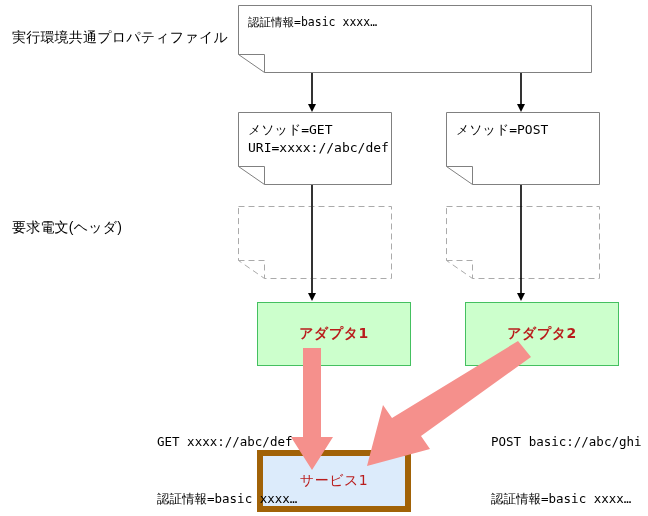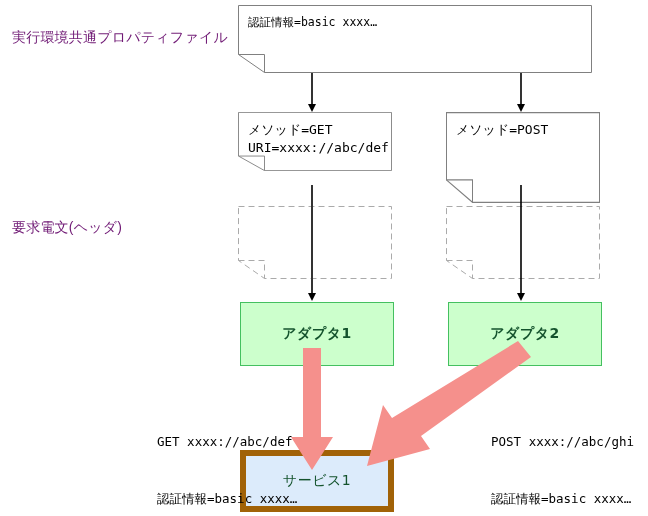--- a/index.html
+++ b/index.html
@@ -16,21 +16,21 @@
     height: 516px;
     background: #ffffff;
     overflow: hidden;
   }
 
   
   .row-label {
     position: absolute;
     font-size: 14px;
     line-height: 18px;
-    color: #701a75;
+    color: #000000;
     white-space: nowrap;
     letter-spacing: 0.2px;
   }
 
   
   .doc {
     position: absolute;
     box-sizing: border-box;
     background: #ffffff;
   }
@@ -58,21 +58,22 @@
   }
 
   
   .box {
     position: absolute;
     box-sizing: border-box;
     display: flex;
     align-items: center;
     justify-content: center;
     font-size: 14px;
-    color: #14532d;
+    color: #b91c1c;
+    margin-left: 17px;
   }
   .box-green {
     background: #ccffcc;
     border: 1px solid #44c060;
   }
   .box-blue {
     background: #dcebfb;
     border: 6px solid #a16207;
   }
   .box-label {
@@ -116,30 +117,30 @@
   <div class="row-label" style="left:12px; top:218px;text-align:center;">要求電文(ヘッダ)</div>
 
   <div class="doc" style="left:238px; top:5px; width:354px; height:68px;">
     <svg class="doc-svg" viewBox="0 0 354 68" preserveAspectRatio="none">
       <path d="M0.5,0.5 L353.5,0.5 L353.5,67.5 L26.5,67.5 L0.5,49.5 Z" fill="#ffffff" stroke="#808080" stroke-width="1"></path>
       <path d="M0.5,49.5 L26.5,49.5 L26.5,67.5" fill="none" stroke="#808080" stroke-width="1"></path>
     </svg>
     <div class="doc-text small" style="top:9px;">認証情報=basic xxxx…</div>
   </div>
 
-  <div class="doc" style="left:238px; top:112px; width:154px; height:59px;">
+  <div class="doc" style="left:238px; top:112px; width:154px; height:73px;">
     <svg class="doc-svg" viewBox="0 0 154 73" preserveAspectRatio="none">
       <path d="M0.5,0.5 L153.5,0.5 L153.5,72.5 L26.5,72.5 L0.5,54.5 Z" fill="#ffffff" stroke="#808080" stroke-width="1"></path>
       <path d="M0.5,54.5 L26.5,54.5 L26.5,72.5" fill="none" stroke="#808080" stroke-width="1"></path>
     </svg>
     <div class="doc-text" style="top:9px;">メソッド=GET</div>
     <div class="doc-text" style="top:27px;">URI=xxxx://abc/def</div>
   </div>
 
-  <div class="doc" style="left:446px; top:112px; width:154px; height:91px;">
+  <div class="doc" style="left:446px; top:112px; width:154px; height:73px;">
     <svg class="doc-svg" viewBox="0 0 154 73" preserveAspectRatio="none">
       <path d="M0.5,0.5 L153.5,0.5 L153.5,72.5 L26.5,72.5 L0.5,54.5 Z" fill="#ffffff" stroke="#808080" stroke-width="1"></path>
       <path d="M0.5,54.5 L26.5,54.5 L26.5,72.5" fill="none" stroke="#808080" stroke-width="1"></path>
     </svg>
     <div class="doc-text" style="top:9px;">メソッド=POST</div>
   </div>
 
   <div class="doc" style="left:238px; top:206px; width:154px; height:73px;">
     <svg class="doc-svg" viewBox="0 0 154 73" preserveAspectRatio="none">
       <path d="M0.5,0.5 L153.5,0.5 L153.5,72.5 L26.5,72.5 L0.5,54.5 Z" fill="#ffffff" stroke="#aaaaaa" stroke-width="1" stroke-dasharray="6,4"></path>
@@ -190,17 +191,17 @@
 
     <path d="M518,341 L531,357 L421,436 L430,449 L367,466 L383,405 L392,418 Z" fill="#f5908c"></path>
   </svg>
 
   <div class="annot" style="left:157px; top:394px;">
     <div>GET xxxx://abc/def</div>
     <div>認証情報=basic xxxx…</div>
   </div>
 
   <div class="annot" style="left:491px; top:394px;">
-    <div>POST xxxx://abc/ghi</div>
+    <div>POST basic://abc/ghi</div>
     <div>認証情報=basic xxxx…</div>
   </div>
 
 </div>
 
 </body></html>

